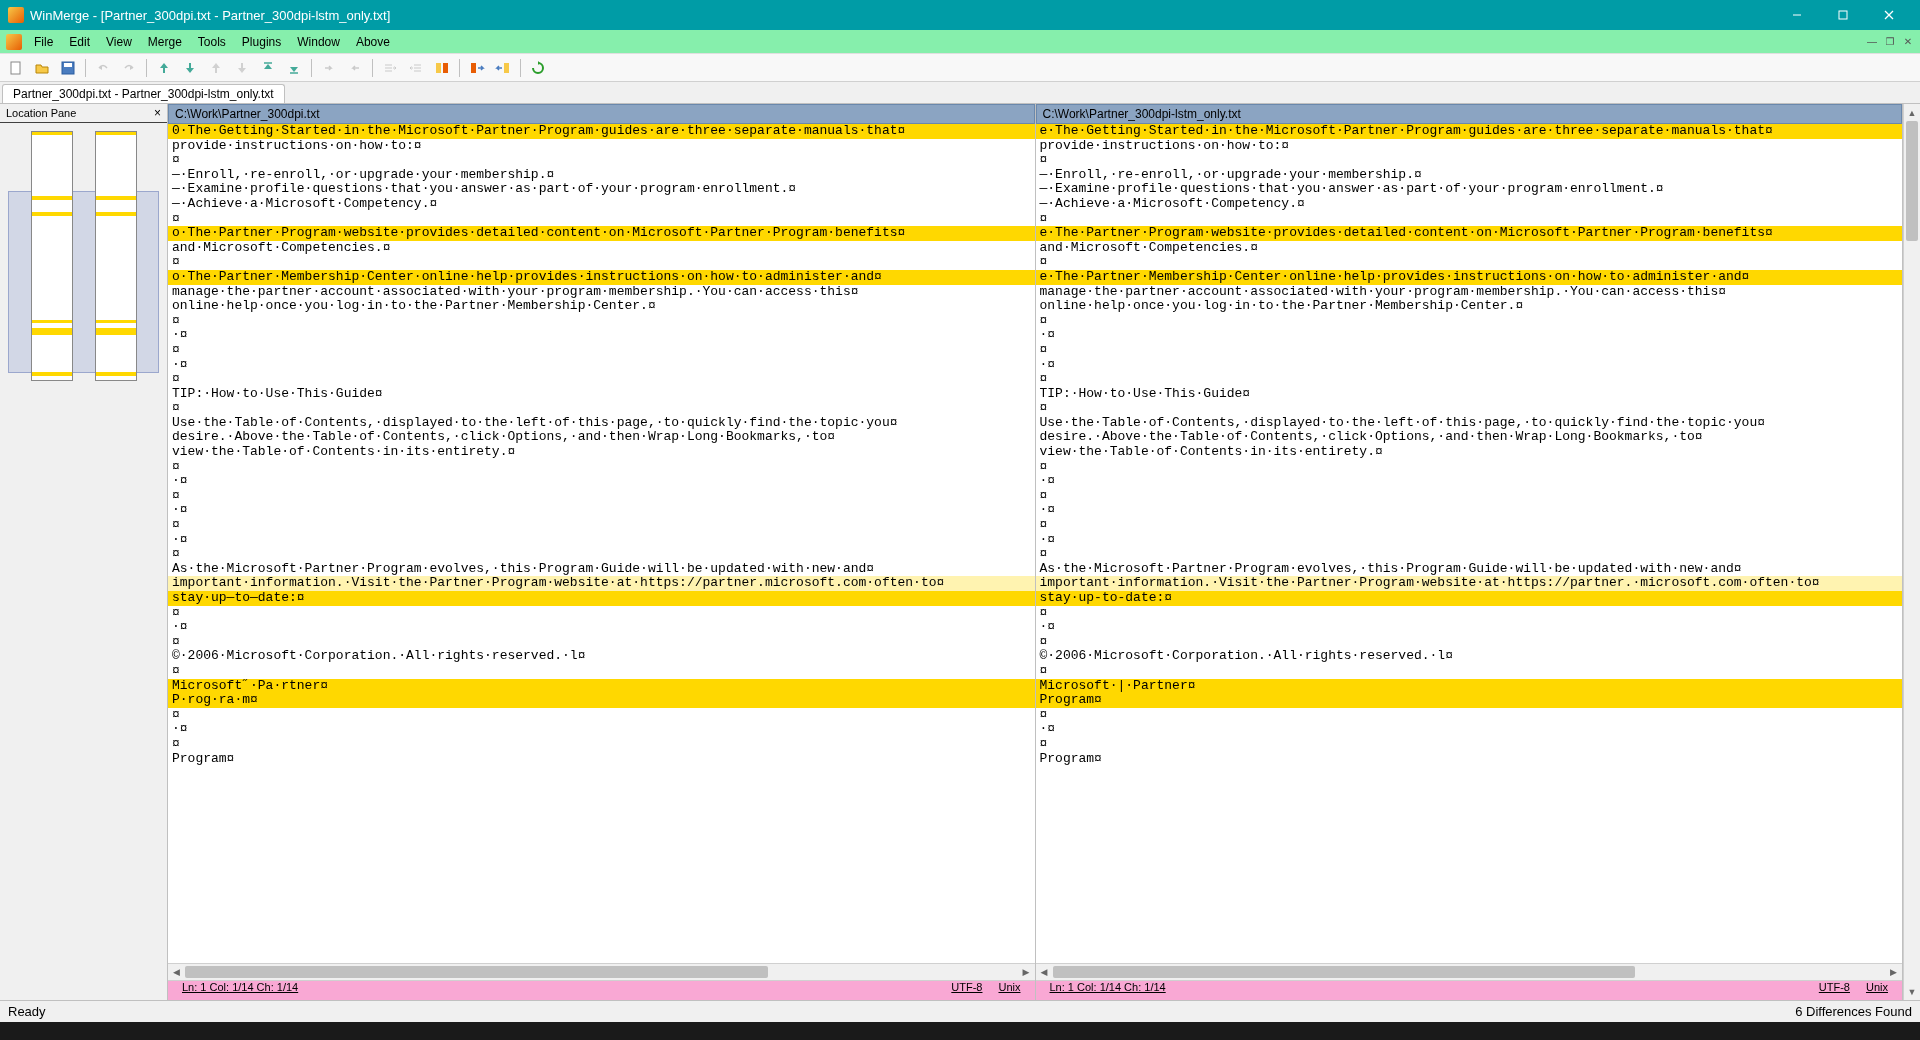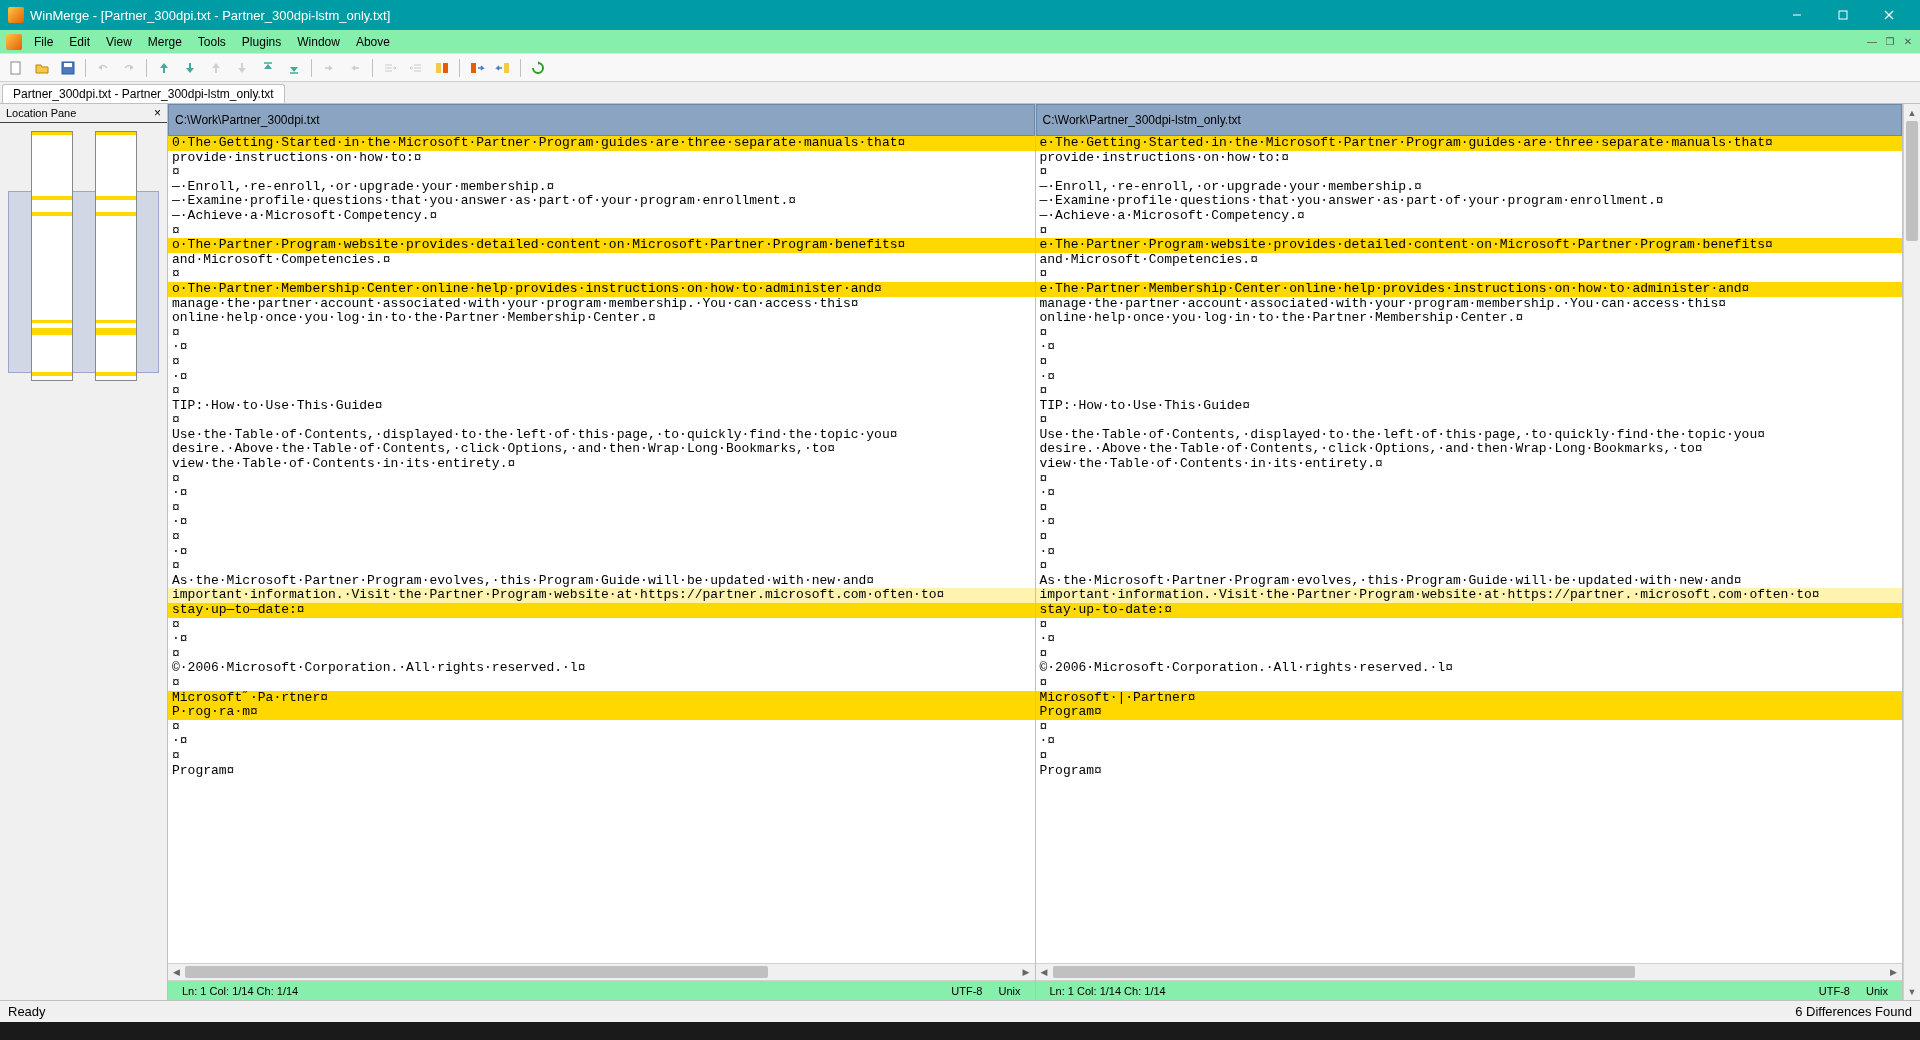--- a/index.html
+++ b/index.html
@@ -23,30 +23,30 @@
 .workspace { flex: 1; display: flex; min-height: 0; }
 .location-pane { width: 168px; background: #f0f0f0; border-right: 1px solid #c0c0c0; display: flex; flex-direction: column; }
 .location-header { background: #f0f0f0; padding: 2px 6px; font-size: 11px; display: flex; align-items: center; border-bottom: 1px solid #404040; }
 .location-header .close { margin-left: auto; cursor: pointer; font-size: 12px; }
 .location-body { flex: 1; display: flex; justify-content: center; gap: 22px; padding: 8px 0; position: relative; }
 .location-viewport { position: absolute; left: 8px; right: 8px; background: rgba(120,140,200,0.25); border: 1px solid rgba(100,120,180,0.5); }
 .location-bar { width: 42px; height: 250px; background: #fff; border: 1px solid #888; position: relative; }
 .loc-mark { position: absolute; left: 0; right: 0; background: #ffd800; }
 .diff-area { flex: 1; display: flex; min-width: 0; }
 .pane { flex: 1; display: flex; flex-direction: column; min-width: 0; border-right: 1px solid #c0c0c0; }
-.pane-header { background: #8ba4c2; color: #000; padding: 8px 6px; font-size: 12px; border: 1px solid #6a88ac; }
+.pane-header { background: #8ba4c2; color: #000; padding: 2px 6px; font-size: 12px; border: 1px solid #6a88ac; }
 .pane-content { flex: 1; background: #fff; overflow: hidden; font-family: Consolas, "Courier New", monospace; font-size: 13px; line-height: 14.6px; position: relative; white-space: pre; }
 .line { padding: 0 4px; }
 .line.diff { background: #ffd800; }
 .line.wdiff { background: #fff3b0; }
 .pane-hscroll { height: 17px; background: #f0f0f0; border-top: 1px solid #d0d0d0; position: relative; }
 .hsb-track { position: absolute; left: 17px; right: 17px; top: 0; bottom: 0; }
 .hsb-thumb { position: absolute; top: 2px; bottom: 2px; background: #c0c0c0; border-radius: 2px; }
 .hsb-btn { position: absolute; width: 17px; top: 0; bottom: 0; display: flex; align-items: center; justify-content: center; font-size: 9px; color: #666; }
-.pane-status { height: 20px; background: #86efac; border-top: 1px solid #d0d0d0; display: flex; align-items: center; font-size: 11px; padding: 0 6px; }
+.pane-status { height: 20px; background: #f9a8d4; border-top: 1px solid #d0d0d0; display: flex; font-size: 11px; padding: 0 6px; text-decoration: underline; }
 .pane-status .seg { padding: 0 8px; }
 .pane-status .spacer { flex: 1; }
 .vscroll { width: 17px; background: #f0f0f0; border-left: 1px solid #d0d0d0; position: relative; }
 .vscroll-btn { height: 17px; display: flex; align-items: center; justify-content: center; font-size: 9px; color: #666; }
 .vscroll-thumb { position: absolute; left: 2px; right: 2px; background: #c0c0c0; border-radius: 2px; }
 .statusbar { height: 22px; background: #f0f0f0; border-top: 1px solid #c0c0c0; display: flex; align-items: center; padding: 0 8px; font-size: 13px; }
 .statusbar .spacer { flex: 1; }
 .taskbar { height: 18px; background: #1a1a1a; }
 svg { display: block; }
 </style>

